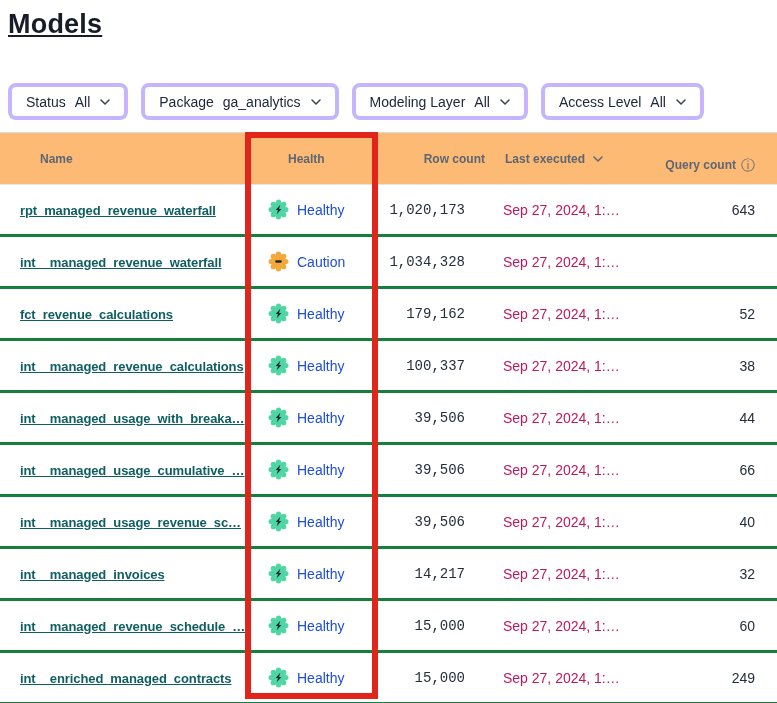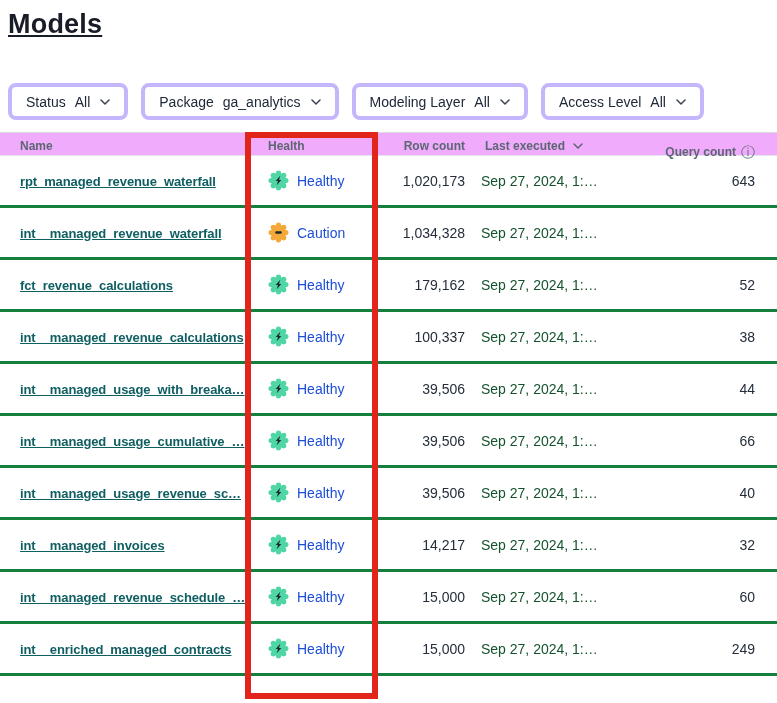--- a/index.html
+++ b/index.html
@@ -32,44 +32,44 @@
   .chev { display:inline-block; margin-left:1px; }
 
   
   .table { margin-top:12px; width:777px; }
   .grid {
     display:grid;
     grid-template-columns:245px 133px 87px 175px 1fr;
     align-items:center;
   }
   .thead {
-    height:24px; background:#f0abfc;
+    height:53px; background:#fdba74;
     border-top:1px solid #d8dce1; border-bottom:1px solid #e2e5e9;
-    font-size:12px; font-weight:700; color:#5d6673;
+    font-size:12px; font-weight:700; color:#5d6673;padding-left:20px;
   }
   .th { display:flex; align-items:center; }
   .th-name { padding-left:20px; }
   .th-health { padding-left:23px; }
   .th-rowcount { justify-content:flex-end; }
   .th-lastexec { padding-left:20px; gap:7px; cursor:pointer; }
   .th-querycount { justify-content:flex-end; padding-right:22px; gap:5px;margin-top:12px; }
   .info-glyph { font-size:14px; font-weight:400; color:#5d6673; line-height:1; cursor:pointer; }
 
   .row {
     height:52px; background:#fff; border-bottom:3px solid #15803d;
   }
   .cell-name { padding-left:20px; overflow:hidden; white-space:nowrap; }
   .model-link {
     font-size:13px; font-weight:700; letter-spacing:-0.1px;
     color:var(--c-link,#0e5e62); text-decoration:underline; cursor:pointer;
   }
   .cell-health { display:flex; align-items:center; gap:8px; padding-left:23px; }
   .health-label { font-size:14px; color:#1d4ed8; }
-  .cell-rowcount { text-align:right; font-size:14px; color:#242e3a; }
-  .cell-lastexec { padding-left:16px; font-size:14px; color:#14532d; white-space:nowrap; overflow:hidden; }
+  .cell-rowcount { text-align:right; font-size:14px; color:#242e3a;font-family:Liberation Mono, monospace; }
+  .cell-lastexec { padding-left:38px; font-size:14px; color:#be185d; white-space:nowrap; overflow:hidden; }
   .cell-querycount { text-align:right; padding-right:22px; font-size:14px; color:#242e3a; }
 
   
   .badge-svg { display:block; }
   .seal circle { fill:#cccccc; }
   .row.healthy .seal circle { fill:var(--c-healthy-badge,#4fd6a4); }
   .row.caution .seal circle { fill:var(--c-caution-badge,#f3a83a); }
   .ic-bolt, .ic-dash { fill:#1b2830; }
   .row .ic-dash { display:none; }
   .row.caution .ic-dash { display:block; }

